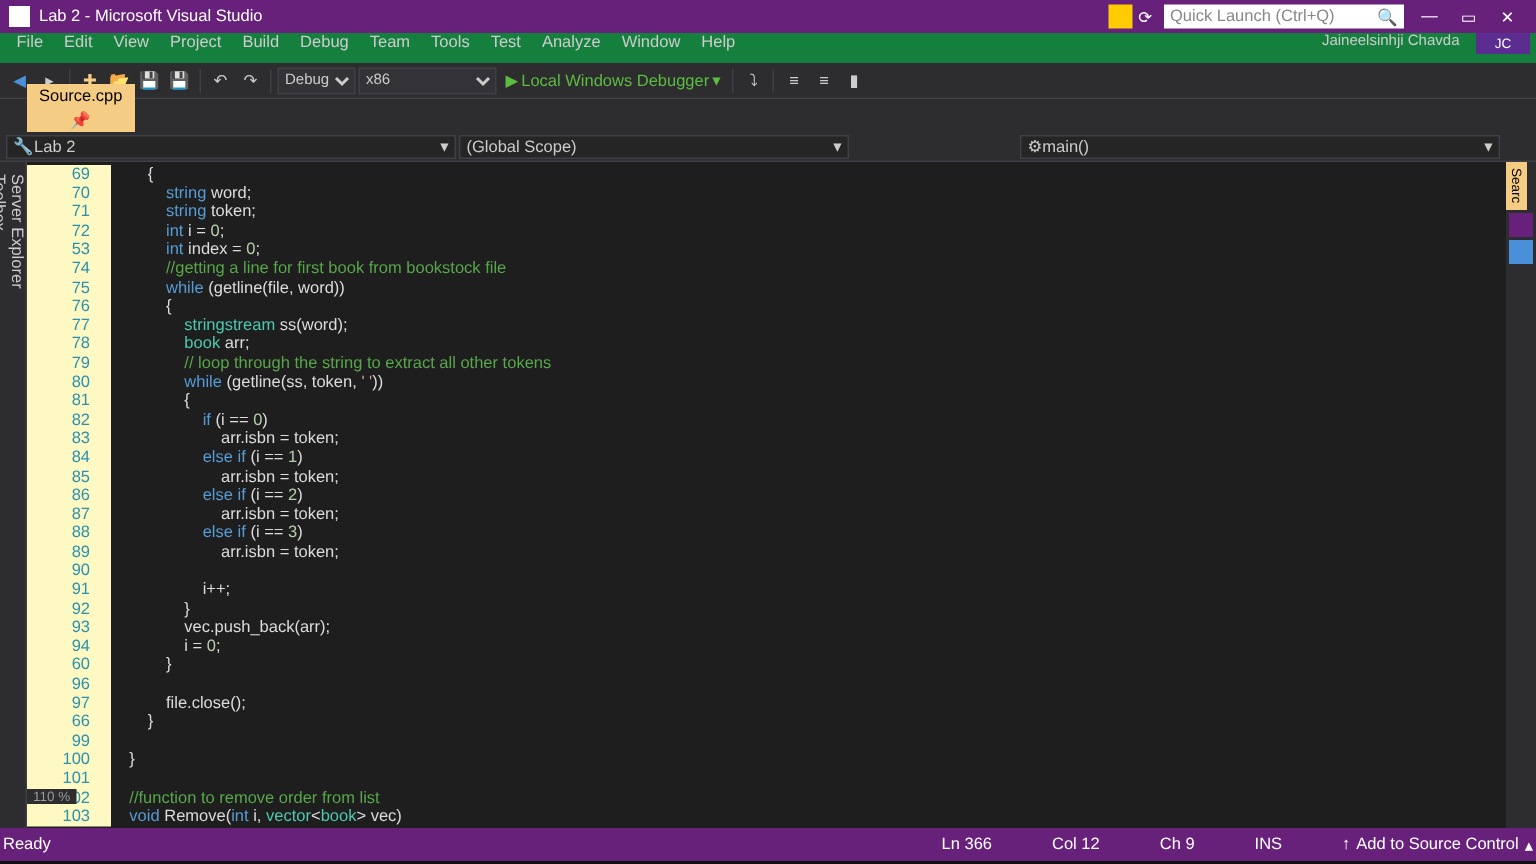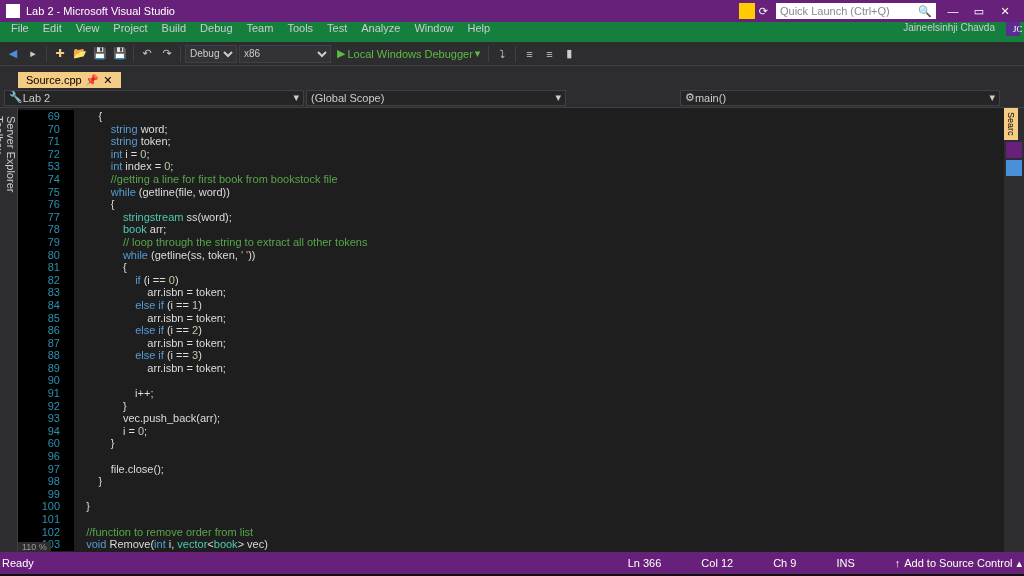--- a/index.html
+++ b/index.html
@@ -7,59 +7,59 @@
 .titlebar{height:22px;background:#68217a;display:flex;align-items:center;padding:0 6px;color:#fff;}
 .titlebar .vsicon{width:14px;height:14px;background:#fff;margin-right:6px;display:inline-block;}
 .titlebar .title{flex:0 0 auto;}
 .titlebar .spacer{flex:1;}
 .titlebar .qlaunch{background:#ffffff;color:#888;width:160px;height:16px;padding:0 4px;display:flex;align-items:center;margin:0 4px;font-size:10px;}
 .titlebar .flag{width:16px;height:16px;background:#ffcc00;margin-right:4px;}
 .titlebar .winbtn{width:26px;text-align:center;cursor:pointer;}
 .menubar{height:20px;background:#15803d;display:flex;align-items:flex-start;padding:0 4px;color:#ccc;}
 .menubar span{padding:0 7px;cursor:pointer;}
 .menubar .user{margin-left:auto;font-size:10px;}
-.menubar .badge{display:inline-block;width:14px;height:14px;background:#5c2d91;color:#fff;text-align:center;margin-left:4px;font-size:9px;line-height:14px;font-family:Liberation Serif, serif;}
+.menubar .badge{display:inline-block;width:36px;height:14px;background:#5c2d91;color:#fff;text-align:center;margin-left:4px;font-size:9px;line-height:14px;}
 .toolbar{height:24px;background:#2d2d30;border-bottom:1px solid #3f3f46;display:flex;align-items:center;padding:0 4px;gap:2px;}
 .toolbar .tb-btn{width:18px;height:18px;display:flex;align-items:center;justify-content:center;cursor:pointer;color:#ccc;}
 .toolbar .sep{width:1px;height:16px;background:#3f3f46;margin:0 2px;}
 .toolbar select{background:#333337;color:#ccc;border:1px solid #3f3f46;height:18px;font-size:10px;}
 .toolbar .debug-btn{color:#5bbd3f;display:flex;align-items:center;gap:2px;padding:0 4px;cursor:pointer;}
 .toolbar .debug-btn .play{color:#5bbd3f;}
 .tabbar{height:22px;background:#2d2d30;display:flex;align-items:flex-end;padding-left:18px;}
-.tab{background:#f5cc84;color:#000;padding:2px 8px;height:16px;display:flex;align-items:center;gap:4px;font-size:10px;}
+.tab{background:#f5cc84;color:#000;padding:2px 8px;height:32px;display:flex;align-items:center;gap:4px;font-size:10px;flex-direction:column;}
 .tab .pin{color:#6b5518;}
 .tab .close{cursor:pointer;}
 .scope-bar{height:20px;background:#2d2d30;border-bottom:1px solid #3f3f46;display:flex;align-items:center;padding:0 4px;font-size:10px;}
 .scope-bar .box{border:1px solid #3f3f46;background:#252526;height:16px;display:flex;align-items:center;padding:0 4px;margin-right:2px;}
 .scope-bar .box.name{width:300px;}
 .scope-bar .box.global{width:260px;}
 .scope-bar .box.func{width:320px;margin-left:auto;margin-right:20px;}
 .main{display:flex;height:444px;position:relative;}
 .side-tab{width:18px;background:#2d2d30;color:#ccc;writing-mode:vertical-rl;text-orientation:mixed;padding-top:4px;font-size:10px;border-right:1px solid #3f3f46;}
 .side-tab .st{padding:4px 0;cursor:pointer;}
 .editor{flex:1;background:#1e1e1e;position:relative;overflow:hidden;}
 .code-area{display:flex;font-family:Consolas,monospace;font-size:11px;line-height:12.6px;color:#dcdcdc;padding-top:2px;}
-.gutter{width:56px;text-align:right;color:#2b91af;padding-right:14px;background:#000000;}
+.gutter{width:56px;text-align:right;color:#2b91af;padding-right:14px;background:#fef9c3;}
 .gutter div{height:12.6px;}
 .codelines{flex:1;white-space:pre;}
 .codelines div{height:12.6px;}
 .kw{color:#569cd6;}
 .type{color:#4ec9b0;}
 .str{color:#d69d85;}
 .cmt{color:#57a64a;}
 .num{color:#b5cea8;}
 .right-tabs{position:absolute;right:0;top:0;width:20px;background:#2d2d30;height:100%;}
 .right-tabs .tb{writing-mode:vertical-rl;background:#f5cc84;color:#000;font-size:9px;padding:4px 2px;margin-bottom:2px;}
 .right-tabs .icon{width:16px;height:16px;margin:2px auto;background:#68217a;}
 .statusbar{height:22px;background:#68217a;color:#fff;display:flex;align-items:center;padding:0 2px;font-size:10px;}
 .statusbar .sb-item{margin-right:40px;}
 .statusbar .sb-right{margin-left:auto;display:flex;align-items:center;gap:4px;cursor:pointer;}
 .taskbar{height:30px;background:#101010;display:flex;align-items:center;padding:0 4px;color:#fff;}
 .scroll-thumb{position:absolute;right:2px;top:40px;width:10px;height:60px;background:#424242;}
-.percent{position:absolute;bottom:0;left:0;font-size:9px;color:#999;background:#2d2d30;padding:0 4px;}
+.percent{position:absolute;bottom:16px;left:0;font-size:9px;color:#999;background:#2d2d30;padding:0 4px;}
 </style>
 </head>
 <body>
 
 <div class="titlebar">
   <span class="vsicon"></span>
   <span class="title">Lab 2 - Microsoft Visual Studio</span>
   <span class="spacer"></span>
   <span class="flag"></span>
   <span style="margin-right:4px">⟳</span>
@@ -159,21 +159,21 @@
           <div>88</div>
           <div>89</div>
           <div>90</div>
           <div>91</div>
           <div>92</div>
           <div>93</div>
           <div>94</div>
           <div>60</div>
           <div>96</div>
           <div>97</div>
-          <div>98</div>
+          <div>66</div>
           <div>99</div>
           <div>100</div>
           <div>101</div>
           <div>102</div>
           <div>103</div>
         </div>
       <div class="codelines" id="codelines"><div>        {</div><div>            <span class="kw">string</span> word;</div><div>            <span class="kw">string</span> token;</div><div>            <span class="kw">int</span> i = <span class="num">0</span>;</div><div>            <span class="kw">int</span> index = <span class="num">0</span>;</div><div>            <span class="cmt">//getting a line for first book from bookstock file</span></div><div>            <span class="kw">while</span> (getline(file, word))</div><div>            {</div><div>                <span class="type">stringstream</span> ss(word);</div><div>                <span class="type">book</span> arr;</div><div>                <span class="cmt">// loop through the string to extract all other tokens</span></div><div>                <span class="kw">while</span> (getline(ss, token, <span class="str">' '</span>))</div><div>                {</div><div>                    <span class="kw">if</span> (i == <span class="num">0</span>)</div><div>                        arr.isbn = token;</div><div>                    <span class="kw">else if</span> (i == <span class="num">1</span>)</div><div>                        arr.isbn = token;</div><div>                    <span class="kw">else if</span> (i == <span class="num">2</span>)</div><div>                        arr.isbn = token;</div><div>                    <span class="kw">else if</span> (i == <span class="num">3</span>)</div><div>                        arr.isbn = token;</div><div></div><div>                    i++;</div><div>                }</div><div>                vec.push_back(arr);</div><div>                i = <span class="num">0</span>;</div><div>            }</div><div></div><div>            file.close();</div><div>        }</div><div></div><div>    }</div><div></div><div>    <span class="cmt">//function to remove order from list</span></div><div>    <span class="kw">void</span> Remove(<span class="kw">int</span> i, <span class="type">vector</span>&lt;<span class="type">book</span>&gt; vec)</div></div>
     </div>
     <div class="scroll-thumb"></div>
     <div class="percent">110 %</div>

